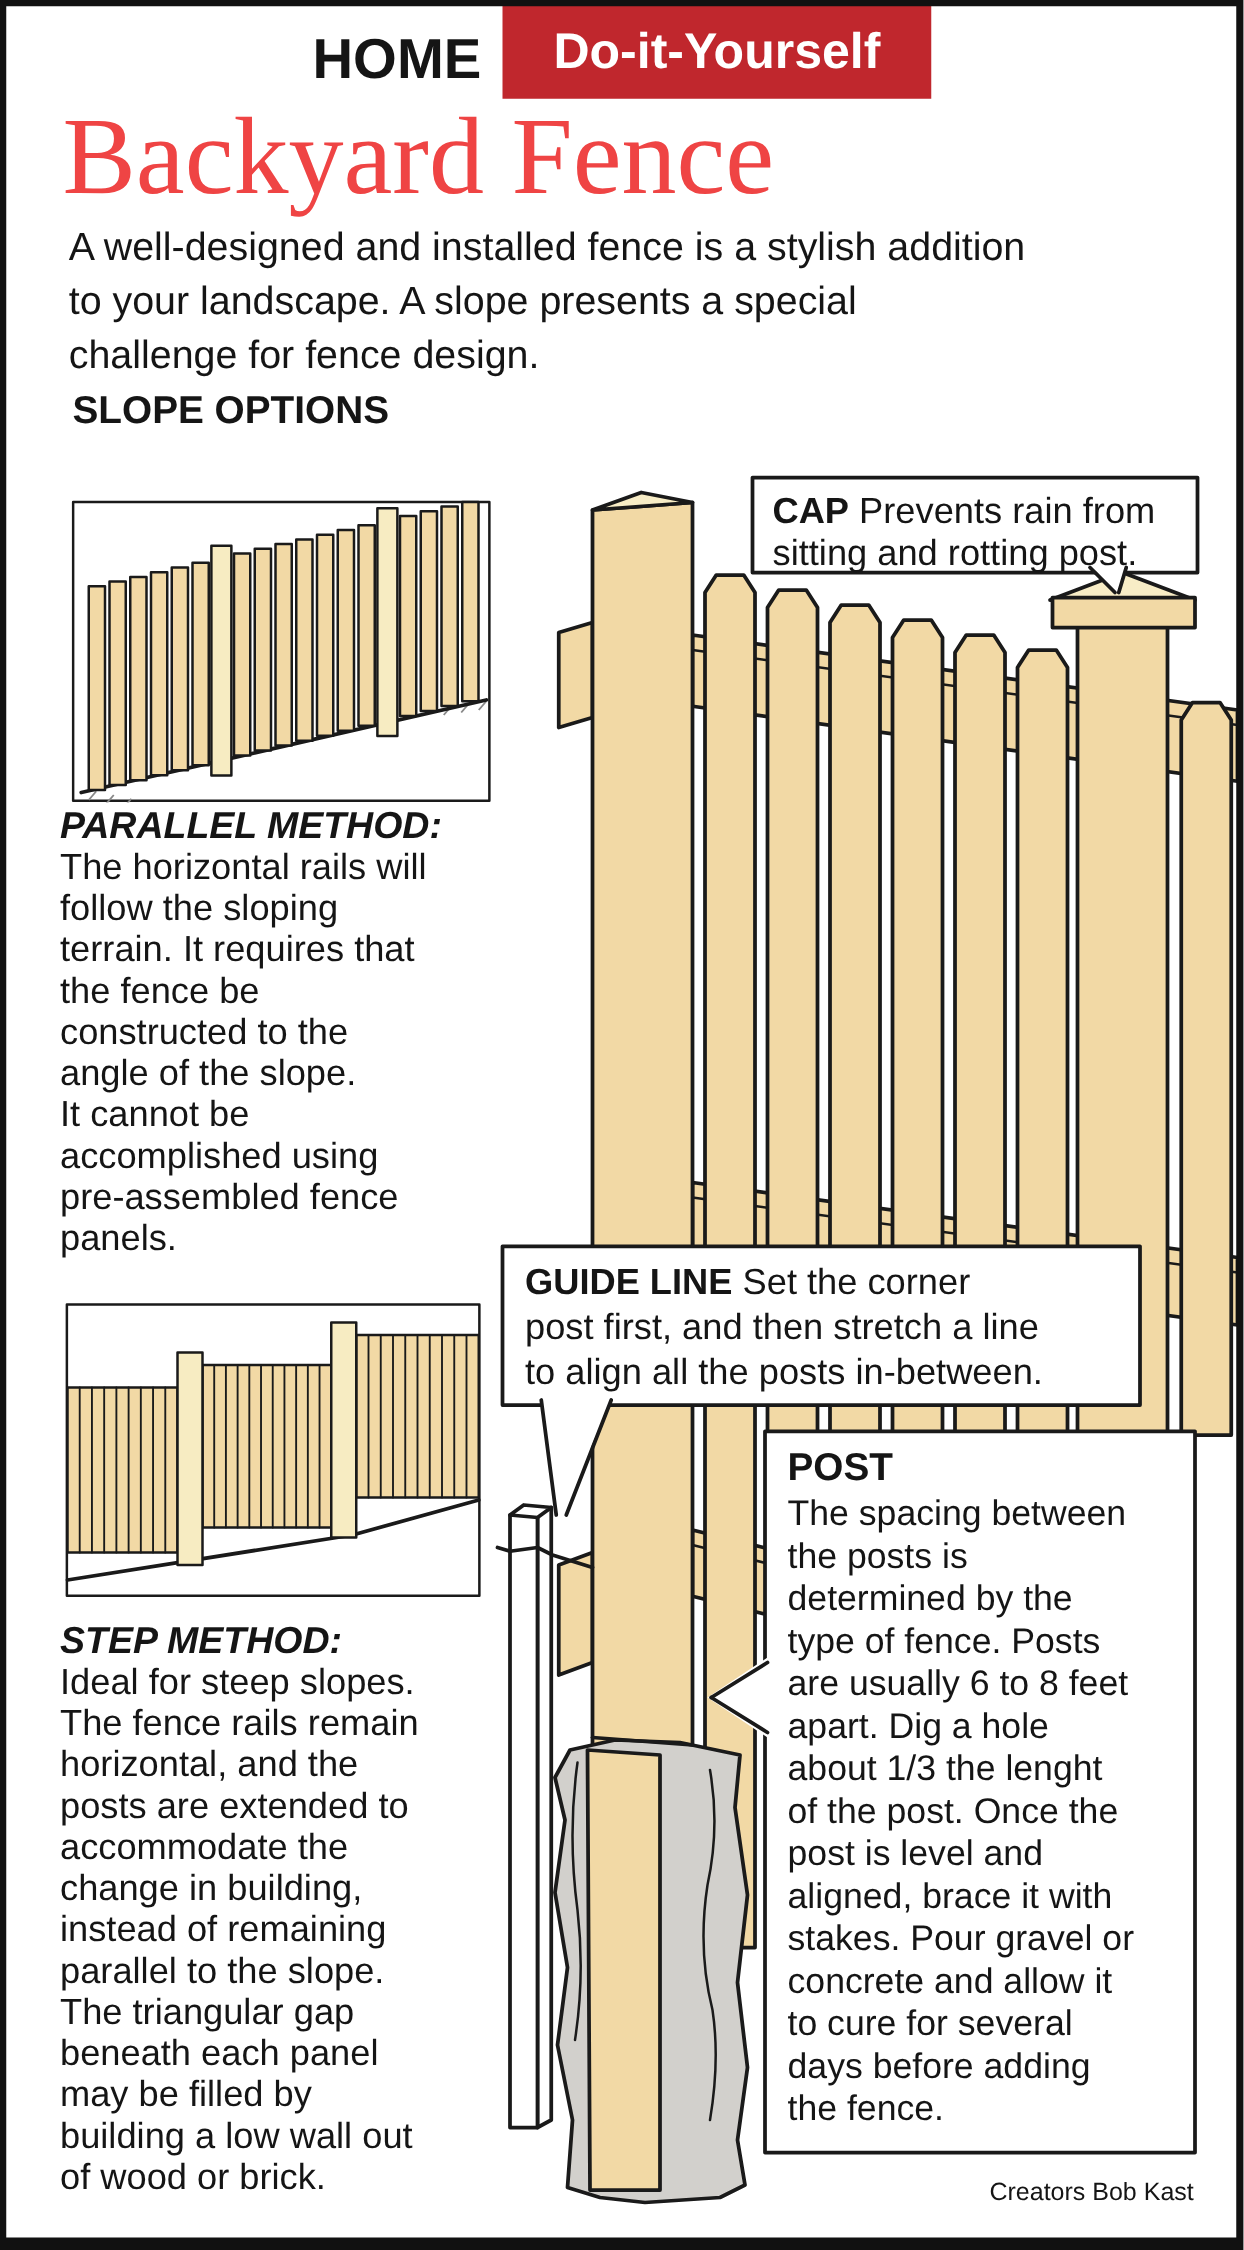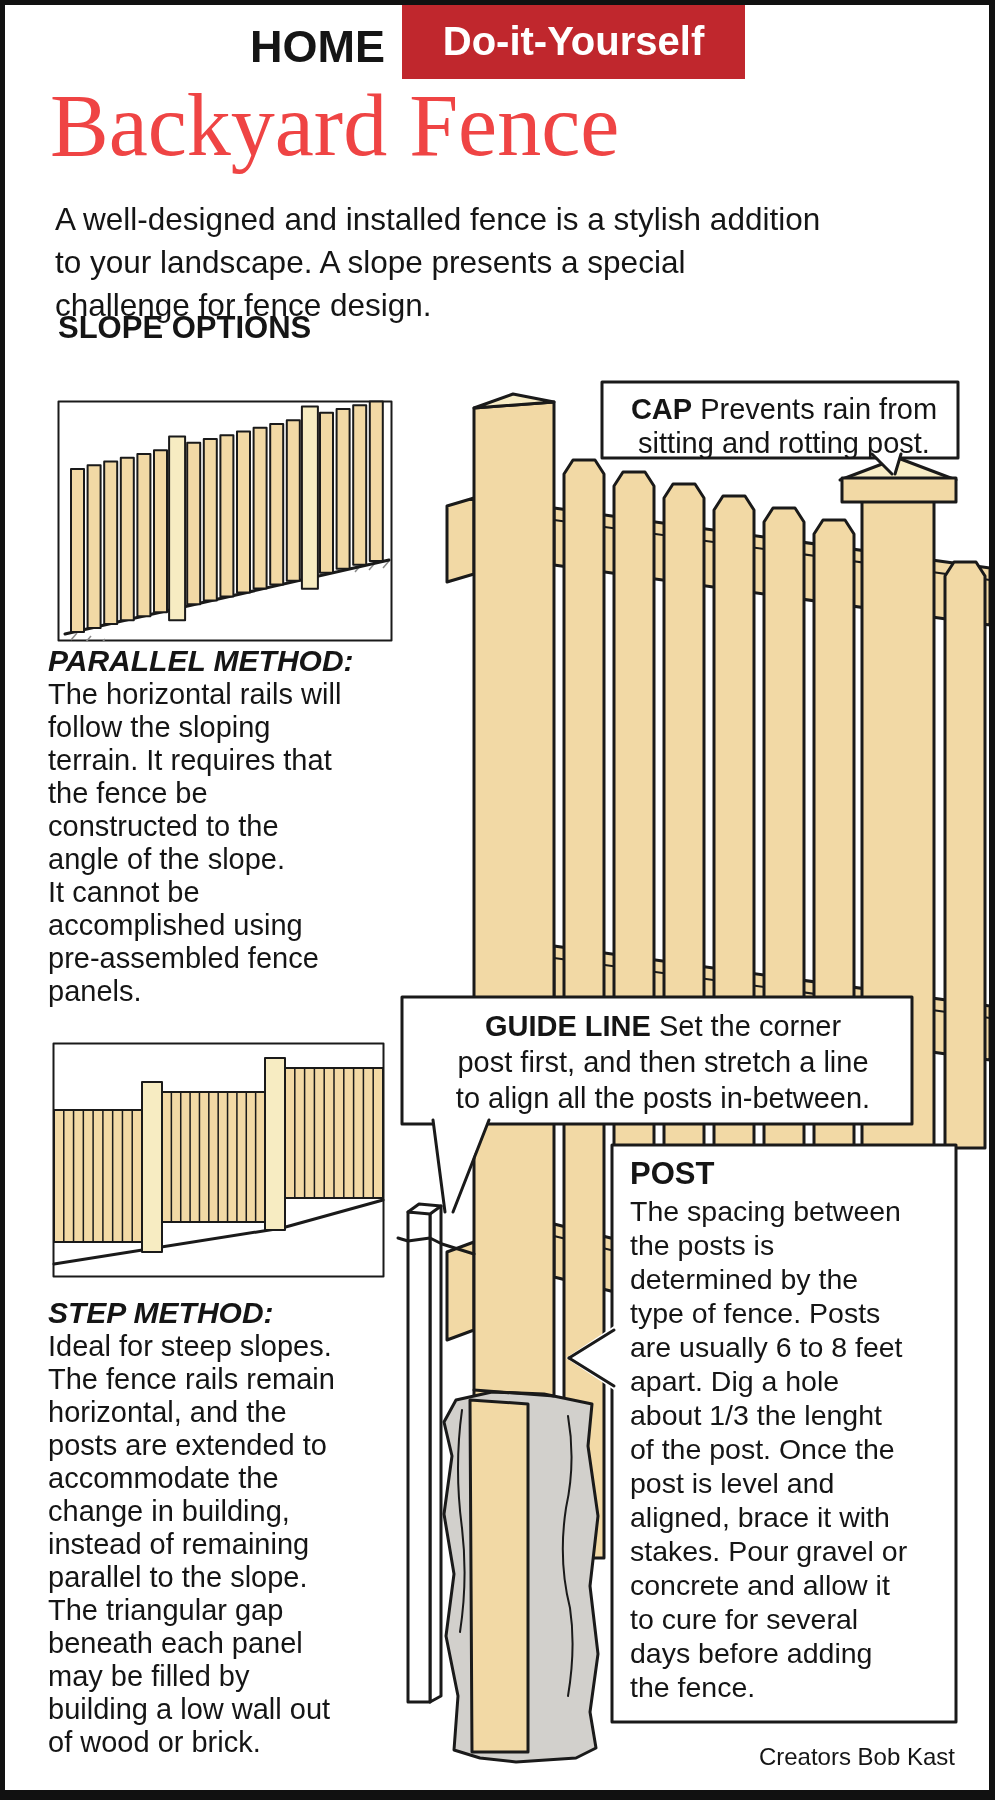--- a/index.html
+++ b/index.html
@@ -8,32 +8,32 @@
   .abs{position:absolute;}
   .frame{position:absolute;inset:0;border-style:solid;border-color:#111;
          border-width:5px 6px 10px 5px;pointer-events:none;z-index:10;}
   .svgl{position:absolute;z-index:1;}
   .txt{position:absolute;z-index:3;}
   .b{font-weight:bold;}
   #home-label{left:135px;top:20px;width:250px;text-align:right;font-size:45px;font-weight:bold;line-height:54px;letter-spacing:0px;}
   #diy-badge{left:402px;top:4px;width:343px;height:75px;background:var(--badge-red);}
   #diy-badge .bl{width:100%;text-align:center;line-height:75px;font-size:40px;font-weight:bold;color:#fff;}
   #page-title{left:50px;top:78px;font-family:"Liberation Serif", serif;font-size:88px;line-height:96px;color:#ef4444;}
-  #intro{left:55px;top:176px;font-size:31.5px;line-height:43px;margin-top:22px;}
+  #intro{left:55px;top:176px;font-size:31.5px;line-height:43px;}
   #slope-heading{left:58px;top:310px;font-size:31px;font-weight:bold;}
   .method{left:48px;font-size:29px;line-height:33px;}
   .method .mh{font-size:30px;font-weight:bold;line-height:34px;font-style:italic;}
   #parallel-block{top:644px;}
   #step-block{top:1296px;}
-  .callout-text{font-size:29px;line-height:36px;text-align:center;}
+  .callout-text{font-size:29px;line-height:36px;}
   #cap-text{left:618px;top:392px;width:332px;line-height:34px;}
   #guide-text{left:420px;top:1008px;width:486px;}
   #post-text{left:630px;top:1154px;width:320px;font-size:28.5px;line-height:34px;}
   #post-text .mh{font-size:31px;line-height:40px;font-weight:bold;}
-  #credit{left:600px;top:1743px;width:355px;text-align:right;font-size:24px;}
+  #credit{left:600px;top:1743px;width:355px;text-align:right;font-size:20px;}
   
   .ol{stroke:var(--outline);stroke-linejoin:round;stroke-linecap:round;}
   .sw3{stroke-width:3;} .sw2{stroke-width:2;} .sw15{stroke-width:1.5;}
   .wood{fill:var(--wood);} .woodl{fill:var(--wood-light);} .woodp{fill:var(--wood-pale);}
   .white{fill:#fff;} .conc{fill:var(--concrete);} .nf{fill:none;}
   .tick{stroke:#888;}
 </style>
 </head>
 <body>
 

